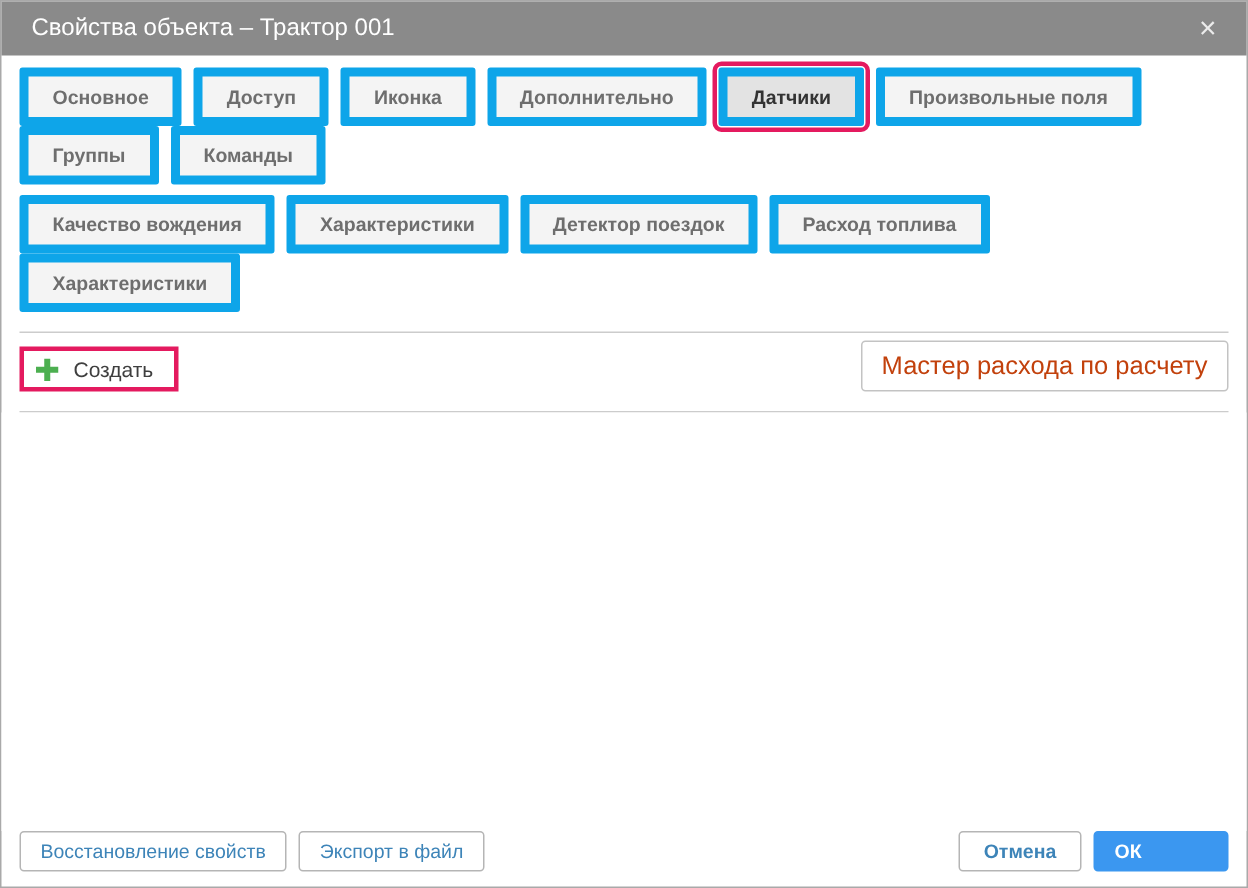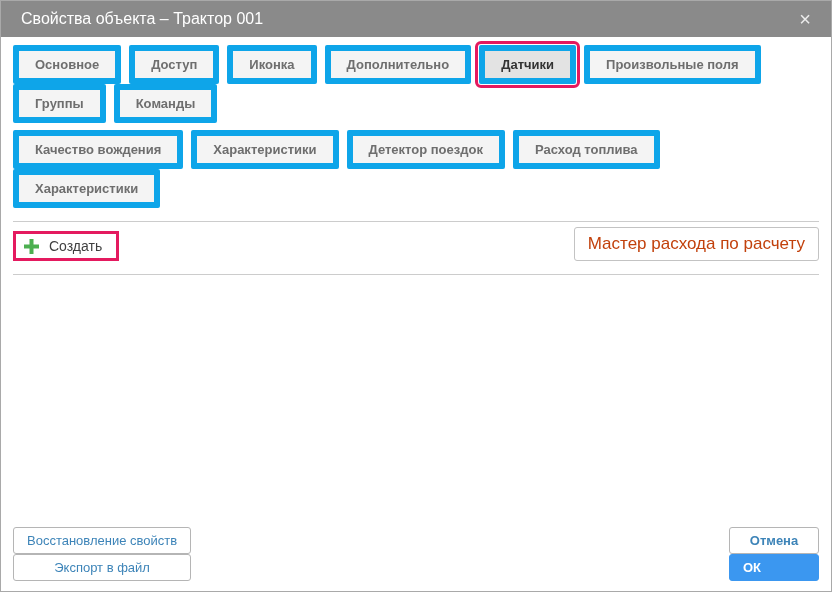--- a/index.html
+++ b/index.html
@@ -84,21 +84,21 @@
 
   
   .content { flex:1 1 auto; background:#fff; }
 
   
   .footer {
     flex:0 0 auto;
     display:flex; align-items:center; justify-content:space-between;
     padding:0 12px 10px 12px;
   }
-  .footer .group { display:flex;flex-direction:column; }
+  .footer .group { display:flex; }
   .btn {
     background:#fff;
     border:1px solid #b5b5b5;
     border-radius:3px;
     color:#3d84b8;
     font-size:13px;
     padding:5px 13px;
     margin-right:8px;
     cursor:pointer;
     white-space:nowrap;

